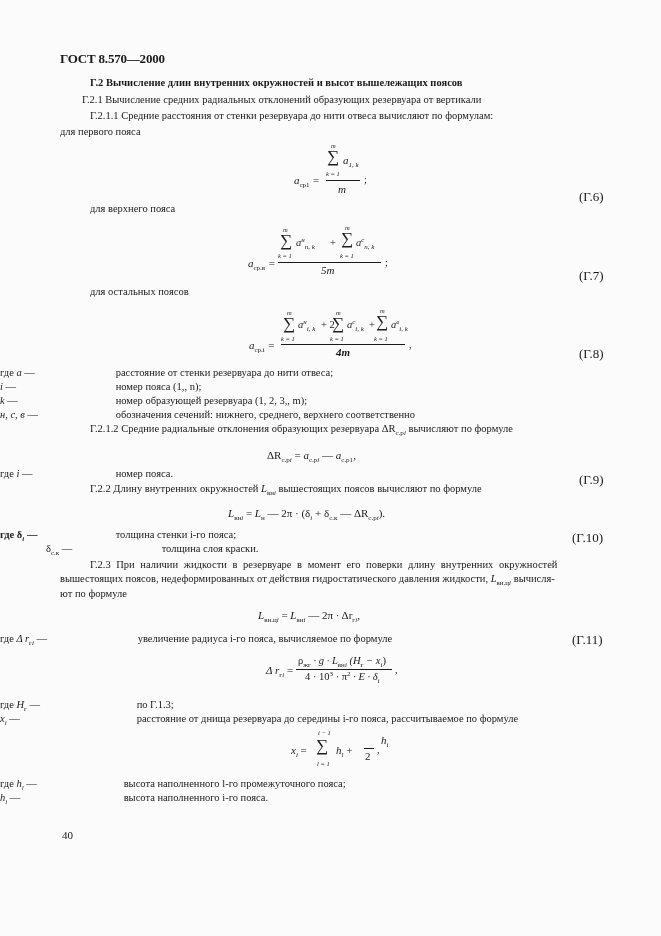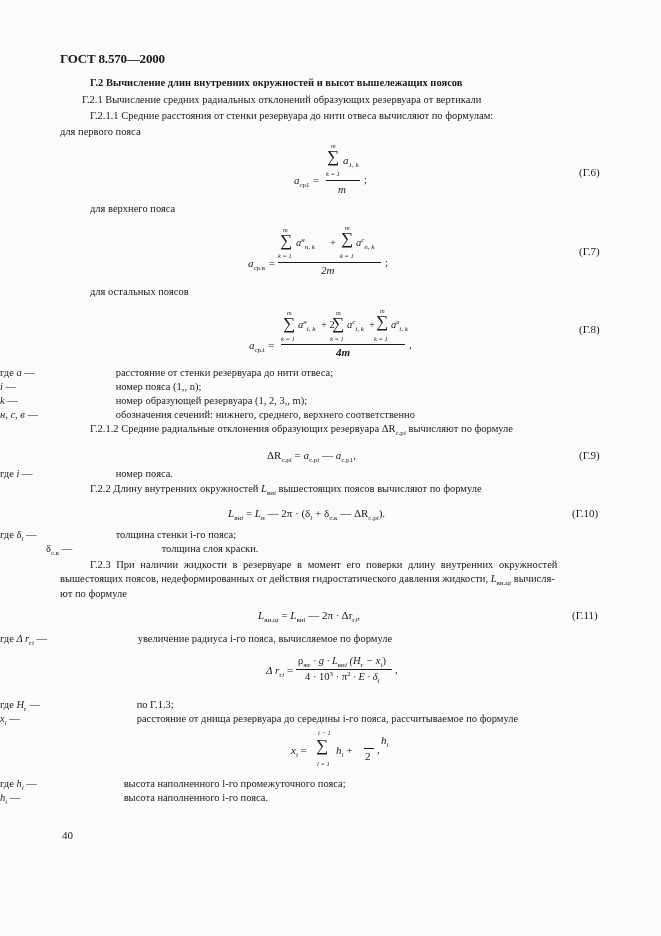--- a/index.html
+++ b/index.html
@@ -10,21 +10,21 @@
       color: #1a1a1a;
       position: relative;
       overflow: hidden;
       font-size: 10.5px;
     }
     .abs { position: absolute; white-space: nowrap; }
     .hdr { left: 60px; top: 51px; font-weight: bold; font-size: 13px; letter-spacing: -0.2px; }
     .h2 { left: 90px; top: 77px; font-weight: bold; font-size: 10.5px; }
     .p { font-size: 10.5px; }
     .i { font-style: italic; }
-    .eqno { font-size: 11px; }
+    .eqno { font-size: 13px; margin-top: 23px; }
     sub, sup { font-size: 7px; line-height: 0; }
     .sum { font-size: 17px; line-height: 1; }
     .lim { font-size: 6.5px; font-style: italic; }
     .frac-line { position: absolute; height: 1px; background: #1a1a1a; }
     .dash-row { position: absolute; white-space: nowrap; font-size: 10.5px; }
     .sym { display: inline-block; text-align: left; }
     .pagenum { left: 62px; top: 829px; font-size: 11px; }
   </style>
 </head>
 <body>
@@ -56,21 +56,21 @@
   <div class="abs i" style="left:296px;top:237px;font-size:10.5px;"><span>a</span><sup>н</sup><sub>n, k</sub></div>
   <div class="abs" style="left:330px;top:237px;">+</div>
   <div class="abs lim" style="left:345px;top:224px;">m</div>
   <div class="abs sum" style="left:341px;top:230px;">∑</div>
   <div class="abs i" style="left:356px;top:237px;font-size:10.5px;text-align:right;"><span>a</span><sup>с</sup><sub>n, k</sub></div>
   <div class="abs lim" style="left:278px;top:252px;">k = 1</div>
   <div class="abs lim" style="left:340px;top:252px;">k = 1</div>
   <div class="abs i" style="left:248px;top:257px;font-size:11px;"><span>a</span><sub style="font-style:normal">ср.в</sub> =</div>
   <div class="frac-line" style="left:278px;top:262px;width:103px;"></div>
   <div class="abs" style="left:385px;top:257px;">;</div>
-  <div class="abs i" style="left:321px;top:264px;font-size:11px;">2m</div>
+  <div class="abs i" style="left:321px;top:264px;font-size:11px;">5m</div>
   <div class="abs eqno" style="left:579px;top:245px;">(Г.7)</div>
 </div>
 
 <div class="abs p" style="left:90px;top:286px;">для остальных поясов</div>
 
 <div>
   <div class="abs lim" style="left:287px;top:309px;">m</div>
   <div class="abs sum" style="left:283px;top:315px;">∑</div>
   <div class="abs i" style="left:298px;top:319px;"><span>a</span><sup>н</sup><sub>i, k</sub></div>
   <div class="abs" style="left:321px;top:319px;">+ 2</div>
@@ -127,21 +127,21 @@
 <div class="abs p" style="left:90px;top:483px;">
   <span>Г.2.2  Длину внутренних окружностей </span><span class="i">L</span><sub>вн</sub><sub class="i">i</sub><span> вышестоящих поясов вычисляют по формуле</span>
 </div>
 
 <div class="abs" style="left:228px;top:507px;font-size:11px;">
   <span class="i">L</span><sub>вн</sub><sub class="i">i</sub><span> = </span><span class="i">L</span><sub>н</sub><span> — 2π · (δ</span><sub class="i">i</sub><span> + δ</span><sub>с.к</sub><span> — ΔR</span><sub>с.р</sub><sub class="i">i</sub><span>).</span>
 </div>
 <div class="abs eqno" style="left:572px;top:507px;">(Г.10)</div>
 
 <div class="dash-row" style="left:0;top:529px;">
-  <span class="sym" style="width:108px;"><span>где </span><span>δ</span><sub class="i">i</sub><span> —</span></span>
+  <span class="sym" style="width:108px;font-weight:bold;"><span>где </span><span>δ</span><sub class="i">i</sub><span> —</span></span>
   <span style="margin-left:5px">толщина стенки i-го пояса;</span>
 </div>
 <div class="dash-row" style="left:0;top:543px;padding-left:46px;">
   <span class="sym" style="width:108px;"><span>δ</span><sub>с.к</sub><span> —</span></span>
   <span style="margin-left:5px">толщина слоя краски.</span>
 </div>
 
 <div class="abs p" style="left:90px;top:559px;word-spacing:3px;">Г.2.3  При наличии жидкости в резервуаре в момент его поверки длину внутренних окружностей</div>
 <div class="abs p" style="left:60px;top:573px;">
   <span>вышестоящих поясов, недеформированных от действия гидростатического давления жидкости, </span><span class="i">L</span><sub>вн.ц</sub><sub class="i">i</sub><span> вычисля-</span>

